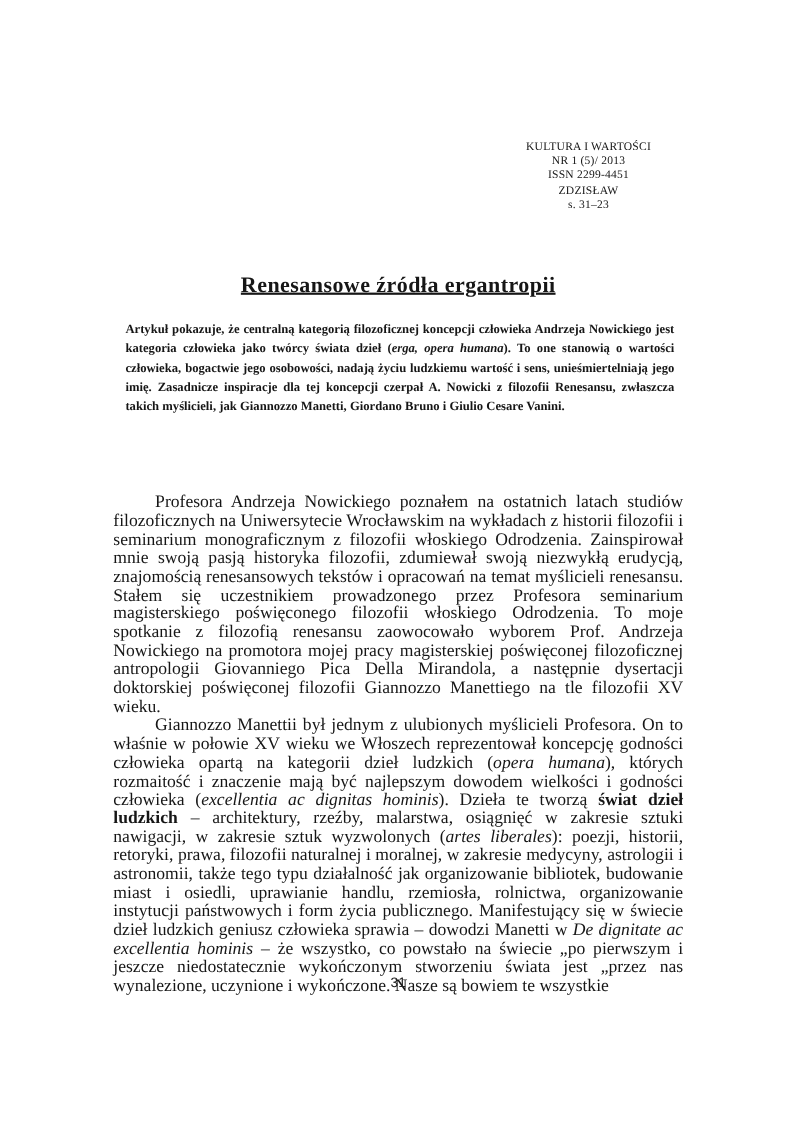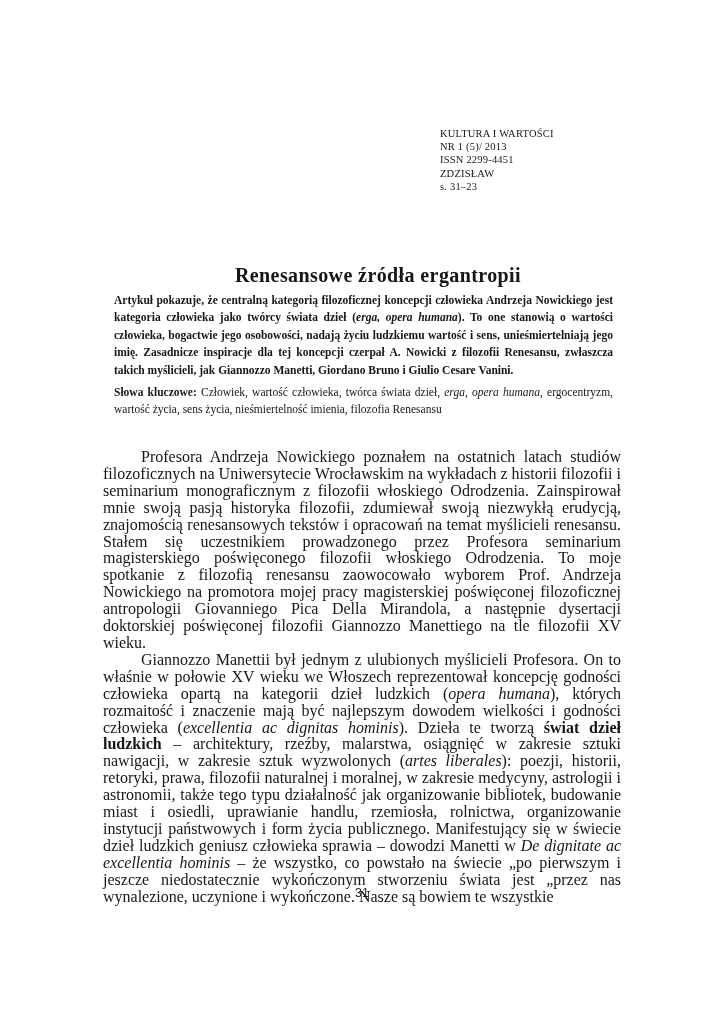--- a/index.html
+++ b/index.html
@@ -10,20 +10,21 @@
     background: #ffffff;
     font-family: "Liberation Serif", serif;
     color: #161616;
     overflow: hidden;
   }
   .journal-header {
     position: absolute;
     top: 127px;
     left: 440px;
     width: 190px;
+    text-align: center;
     font-size: 10.5px;
     line-height: 13.2px;
     letter-spacing: 0.2px;
   }
   .author {
     position: absolute;
     top: 220px;
     left: 103px;
     width: 518px;
     text-align: center;
@@ -87,25 +88,24 @@
 
   <div class="journal-header">
     <div>KULTURA I WARTOŚCI</div>
     <div>NR 1 (5)/ 2013</div>
     <div>ISSN 2299-4451</div>
     <div>ZDZISŁAW</div>
     <div>s. 31–23</div>
   </div>
 
 
-  <h1 class="article-title" style="margin:16px;">Renesansowe źródła ergantropii</h1>
+  <h1 class="article-title" style="margin:0;text-decoration:underline;">Renesansowe źródła ergantropii</h1>
 
   <div class="abstract"><span>Artykuł pokazuje, że centralną kategorią filozoficznej koncepcji człowieka Andrzeja Nowickiego jest kategoria człowieka jako twórcy świata dzieł (</span><i>erga, opera humana</i><span>). To one stanowią o wartości człowieka, bogactwie jego osobowości, nadają życiu ludzkiemu wartość i sens, unieśmiertelniają jego imię. Zasadnicze inspiracje dla tej koncepcji czerpał A. Nowicki z filozofii Renesansu, zwłaszcza takich myślicieli, jak Giannozzo Manetti, Giordano Bruno i Giulio Cesare Vanini.</span></div>
 
-  <div class="keywords"><b>Słowa kluczowe:</b><span> Człowiek, wartość człowieka, twórca świata dzieł, </span><i>erga, opera humana</i><span>, ergocentryzm, wartość życia, sens życia, nieśmiertelność imienia, filozofia Renesansu</span></div>
 
   <div class="body-text">
     <p><span>Profesora Andrzeja Nowickiego poznałem na ostatnich latach studiów filozoficznych na Uniwersytecie Wrocławskim na wykładach z historii filozofii i seminarium monograficznym z filozofii włoskiego Odrodzenia. Zainspirował mnie swoją pasją historyka filozofii, zdumiewał swoją niezwykłą erudycją, znajomością renesansowych tekstów i opracowań na temat myślicieli renesansu. Stałem się uczestnikiem prowadzonego przez Profesora seminarium magisterskiego poświęconego filozofii włoskiego Odrodzenia. To moje spotkanie z filozofią renesansu zaowocowało wyborem Prof. Andrzeja Nowickiego na promotora mojej pracy magisterskiej poświęconej filozoficznej antropologii Giovanniego Pica Della Mirandola, a następnie dysertacji doktorskiej poświęconej filozofii Giannozzo Manettiego na tle filozofii XV wieku.</span></p>
     <p><span>Giannozzo Manettii był jednym z ulubionych myślicieli Profesora. On to właśnie w połowie XV wieku we Włoszech reprezentował koncepcję godności człowieka opartą na kategorii dzieł ludzkich (</span><i>opera humana</i><span>), których rozmaitość i znaczenie mają być najlepszym dowodem wielkości i godności człowieka (</span><i>excellentia ac dignitas hominis</i><span>). Dzieła te tworzą </span><b>świat dzieł ludzkich</b><span> – architektury, rzeźby, malarstwa, osiągnięć w zakresie sztuki nawigacji, w zakresie sztuk wyzwolonych (</span><i>artes liberales</i><span>): poezji, historii, retoryki, prawa, filozofii naturalnej i moralnej, w zakresie medycyny, astrologii i astronomii, także tego typu działalność jak organizowanie bibliotek, budowanie miast i osiedli, uprawianie handlu, rzemiosła, rolnictwa, organizowanie instytucji państwowych i form życia publicznego. Manifestujący się w świecie dzieł ludzkich geniusz człowieka sprawia – dowodzi Manetti w </span><i>De dignitate ac excellentia hominis</i><span> – że wszystko, co powstało na świecie „po pierwszym i jeszcze niedostatecznie wykończonym stworzeniu świata jest „przez nas wynalezione, uczynione i wykończone. Nasze są bowiem te wszystkie</span></p>
   </div>
 
   <div class="page-number">31</div>
 
 </div>
 

